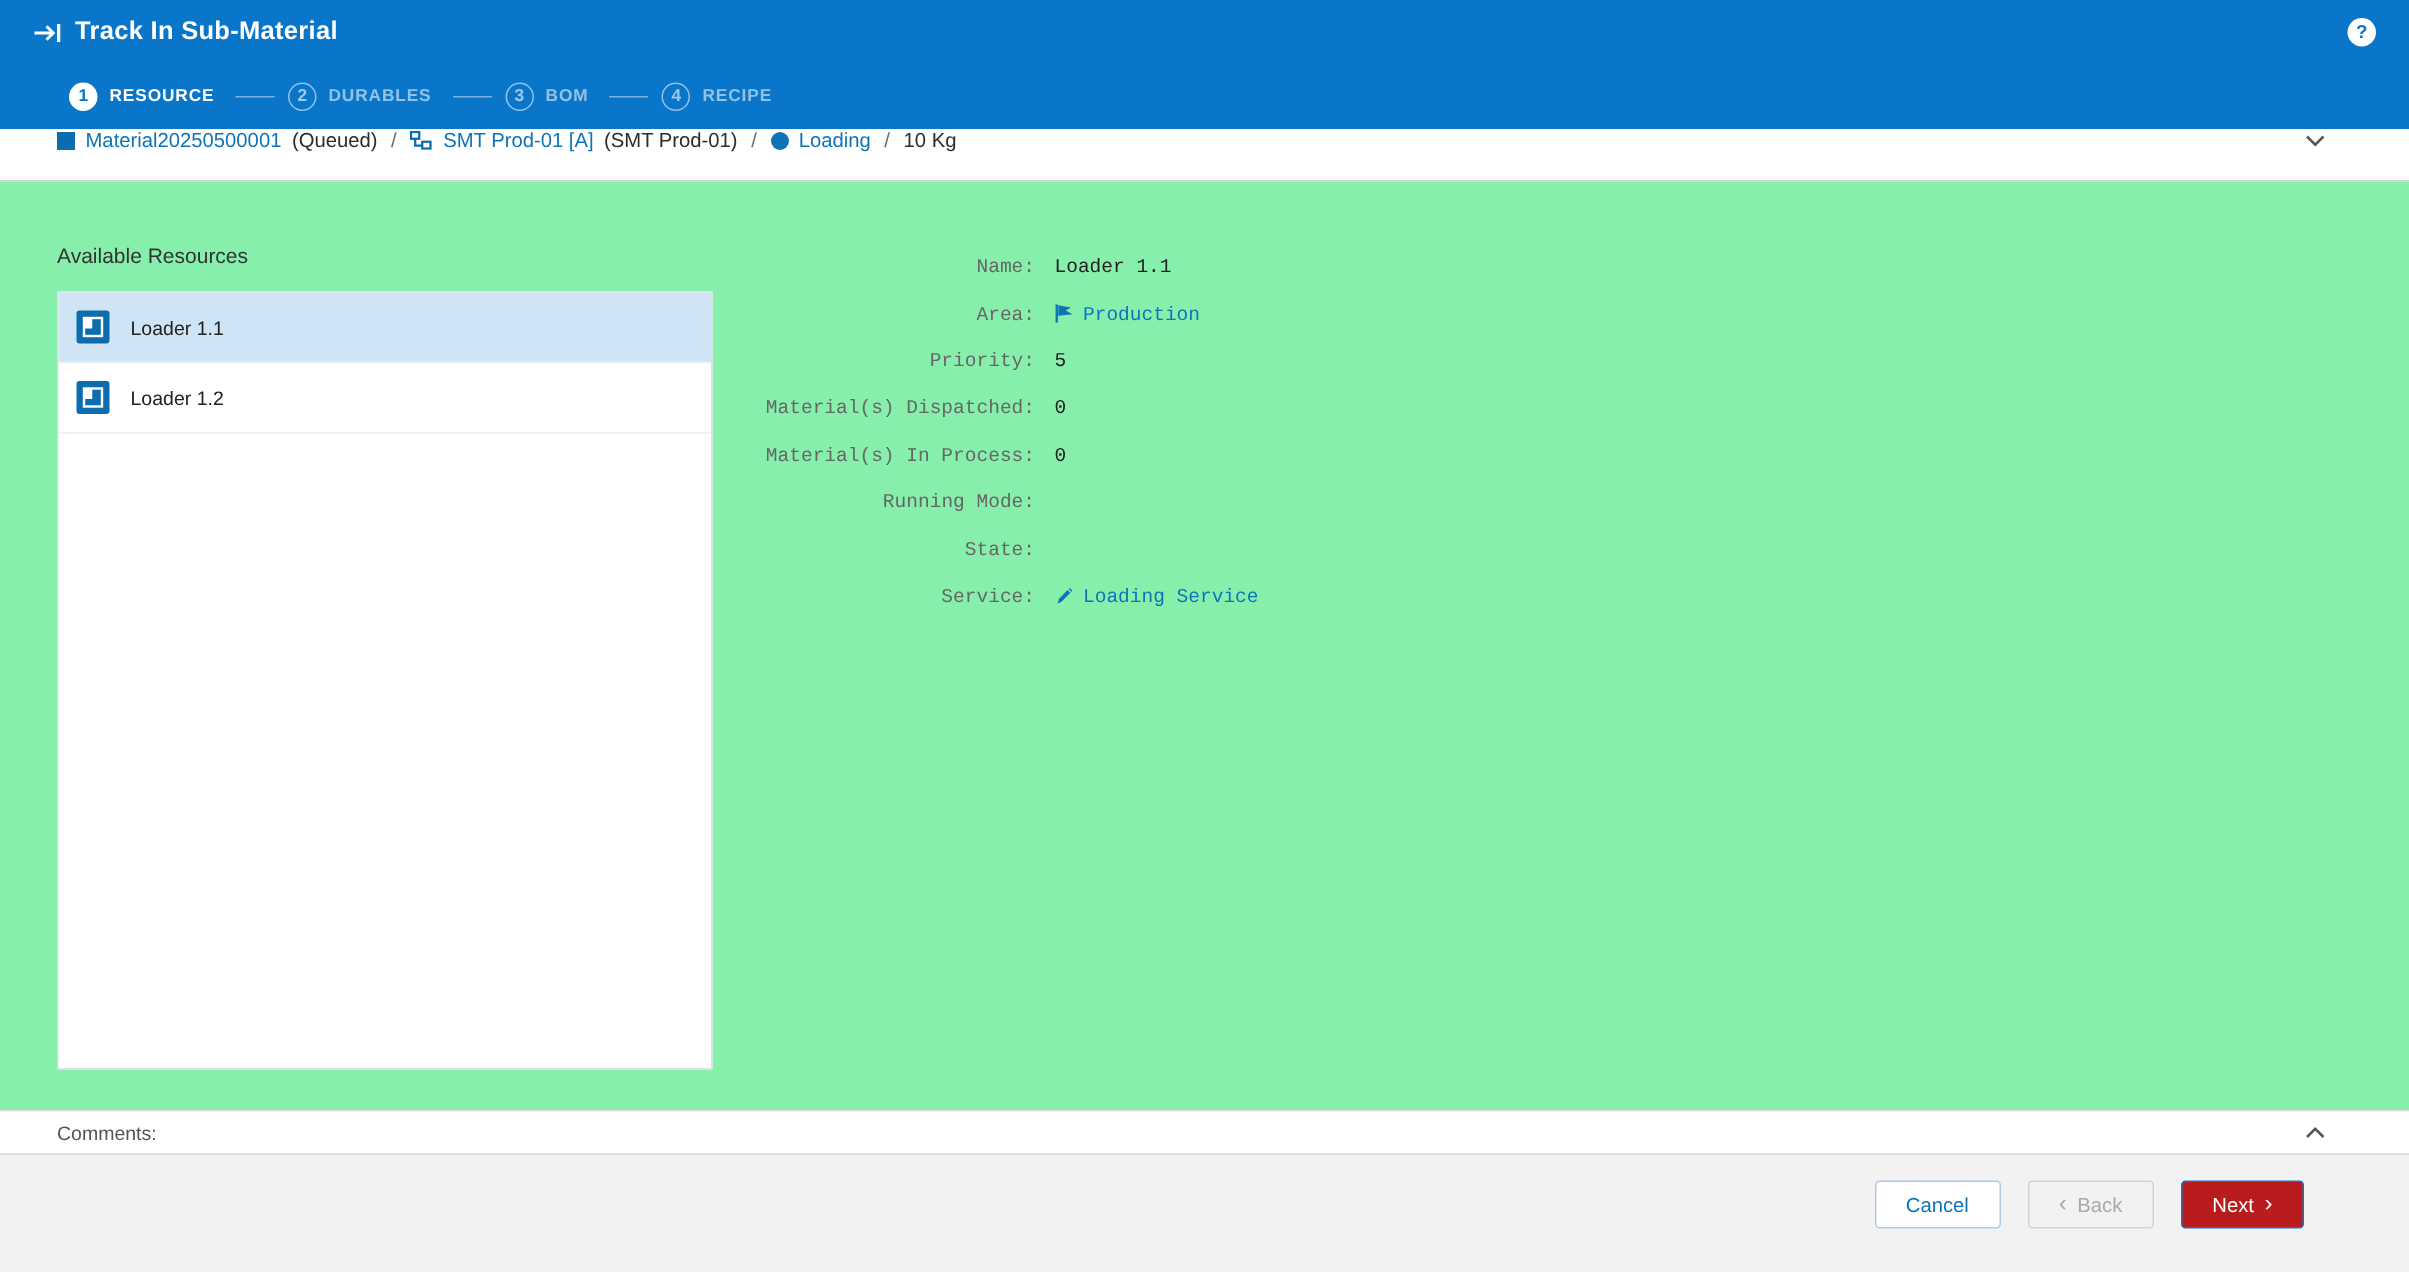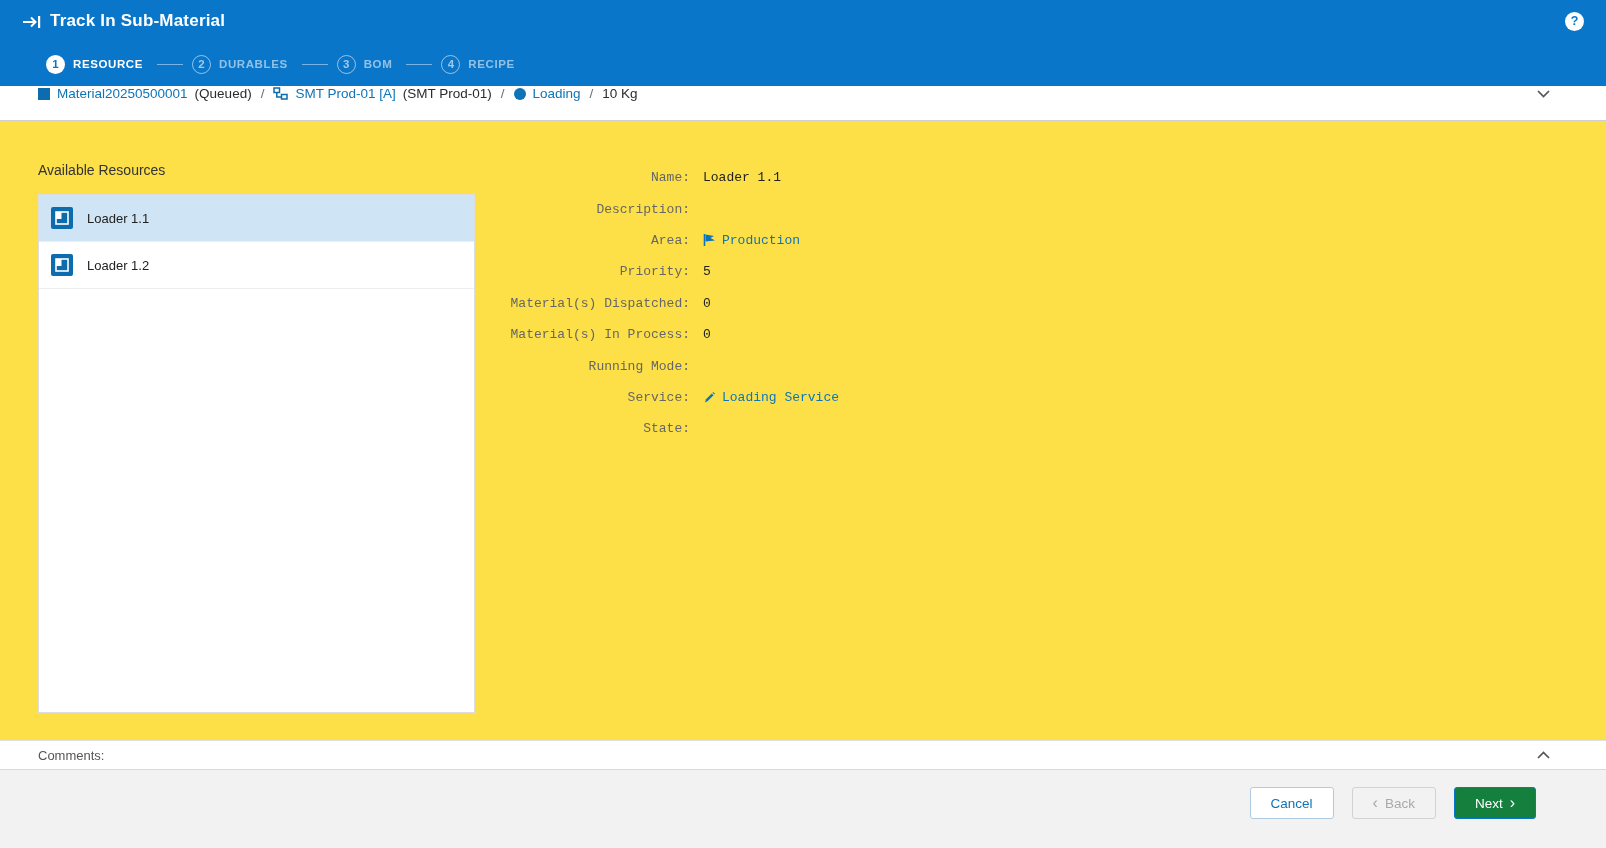--- a/index.html
+++ b/index.html
@@ -34,21 +34,21 @@
     padding:0 52px 14px 38px; border-bottom:1px solid #cfcfcf; background:#fff; font-size:13.5px; }
   .bc-left { display:flex; align-items:center; gap:7px; }
   .material-sq { width:12px; height:12px; background:#0d6cad; display:inline-block; }
   .bc-link { color:#0e74b8; text-decoration:none; cursor:pointer; }
   .bc-dark { color:#2c2c2c; }
   .bc-sep { color:#6d6d6d; margin:0 2px; }
   .step-dot { width:12px; height:12px; border-radius:50%; background:#0e74b8; display:inline-block; }
   .chev { display:inline-flex; cursor:pointer; padding:4px; }
 
   
-  .main { flex:1 1 auto; display:flex; padding:41px 16px 0 38px; background:#fde047; }
+  .main { flex:1 1 auto; display:flex; padding:41px 16px 0 38px; background:#86efac; }
   .panel-title { font-size:14px; color:#333; margin-bottom:16px; }
   .left-col { width:437px; flex:0 0 437px; }
   .res-list { border:1px solid #ddd; height:519px; background:#fff; }
   .res-item { height:47px; display:flex; align-items:center; padding:0 12px; cursor:pointer;
     border-bottom:1px solid #eee; }
   .res-item.selected { background:#cfe4f5; }
   .res-icon { width:22px; height:22px; border-radius:2px; background:#0d6cad; display:inline-flex;
     align-items:center; justify-content:center; flex:0 0 22px; }
   .res-name { margin-left:14px; font-size:13px; color:#222; }
 
@@ -63,21 +63,21 @@
   .comments-bar { flex:0 0 29px; border-top:1px solid #e0e0e0; display:flex; align-items:center;
     justify-content:space-between; padding:0 52px 0 38px; color:#555; font-size:13px; background:#fff; }
 
   
   .footer { flex:0 0 79px; background:#f2f2f2; border-top:1px solid #d9d9d9; display:flex;
     justify-content:flex-end; align-items:flex-start; padding:17px 70px 0 0; gap:18px; }
   .btn { height:32px; padding:0 20px; border-radius:3px; font-size:13.5px;
     font-family:"Liberation Sans", sans-serif; display:inline-flex; align-items:center; gap:7px; }
   .btn-cancel { background:#fff; border:1px solid #aecbe3; color:#0e74b8; cursor:pointer; }
   .btn-back { background:transparent; border:1px solid #d2d2d2; color:#a9a9a9; cursor:default; }
-  .btn-next { background:#15803d; border:1px solid #0a76c9; color:#fff; cursor:pointer; }
+  .btn-next { background:#b91c1c; border:1px solid #0a76c9; color:#fff; cursor:pointer; }
   .btn .bchev { font-size:16px; line-height:1; }
 </style>
 </head>
 <body>
 
 <div class="app">
 
   <header class="topbar">
     <div class="title-row">
       <span class="trackin-icon">
@@ -167,24 +167,20 @@
       </div>
     </div>
 
     <div class="right-col">
 
       <div class="drow">
         <span class="dlabel">Name:</span>
         <span class="dvalue">Loader 1.1</span>
       </div>
       <div class="drow">
-        <span class="dlabel">Description:</span>
-        <span class="dvalue"></span>
-      </div>
-      <div class="drow">
         <span class="dlabel">Area:</span>
         <span class="dvalue">
           <span class="vicon">
             <svg width="13" height="14" viewBox="0 0 13 14">
                 <path d="M1.5 1v12" stroke="#0e74b8" stroke-width="1.6"></path>
                 <path d="M2.5 1.5 L11 3 L7.5 5 L12 7.5 L2.5 8.5 Z" fill="#0e74b8"></path>
               </svg>
           </span>
           <a class="vlink">Production</a>
         </span>
@@ -199,34 +195,34 @@
       </div>
       <div class="drow">
         <span class="dlabel">Material(s) In Process:</span>
         <span class="dvalue">0</span>
       </div>
       <div class="drow">
         <span class="dlabel">Running Mode:</span>
         <span class="dvalue"></span>
       </div>
       <div class="drow">
+        <span class="dlabel">State:</span>
+        <span class="dvalue"></span>
+      </div>
+      <div class="drow">
         <span class="dlabel">Service:</span>
         <span class="dvalue">
           <span class="vicon">
             <svg width="13" height="13" viewBox="0 0 13 13">
                 <path d="M2 11.5 L3 8.2 L8.8 2.4 L10.6 4.2 L4.8 10 Z" fill="#0e74b8"></path>
                 <path d="M9.5 1.7 L11.3 3.5 L12 2.8 L10.2 1 Z" fill="#0e74b8"></path>
               </svg>
           </span>
           <a class="vlink">Loading Service</a>
         </span>
-      </div>
-      <div class="drow">
-        <span class="dlabel">State:</span>
-        <span class="dvalue"></span>
       </div>
     </div>
   </div>
 
   <div class="comments-bar">
     <span>Comments:</span>
     <span class="chev">
       <svg width="13" height="8" viewBox="0 0 13 8" fill="none" stroke="#555" stroke-width="1.7">
           <path d="M1 7l5.5-5.5L12 7"></path>
         </svg>

